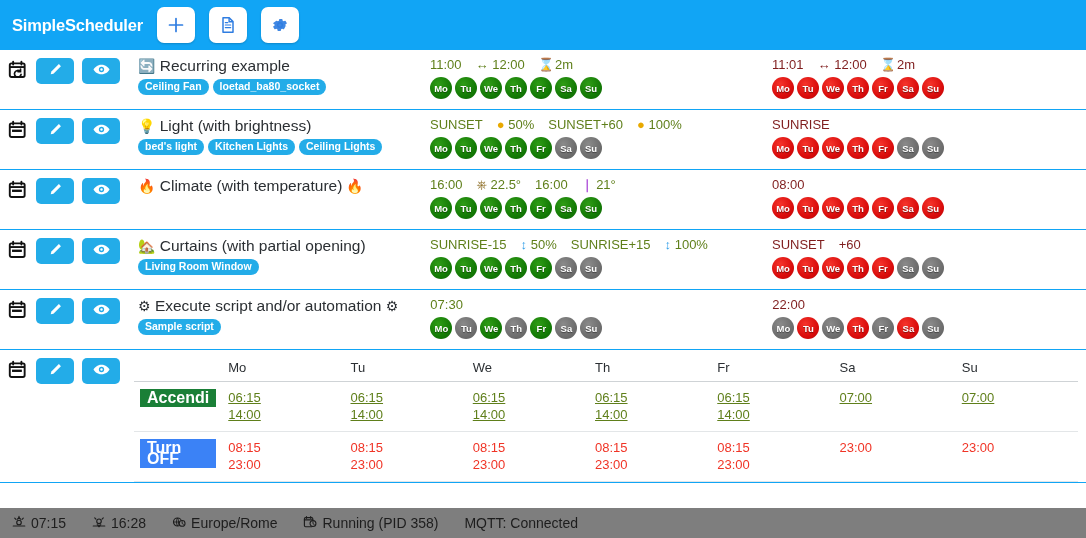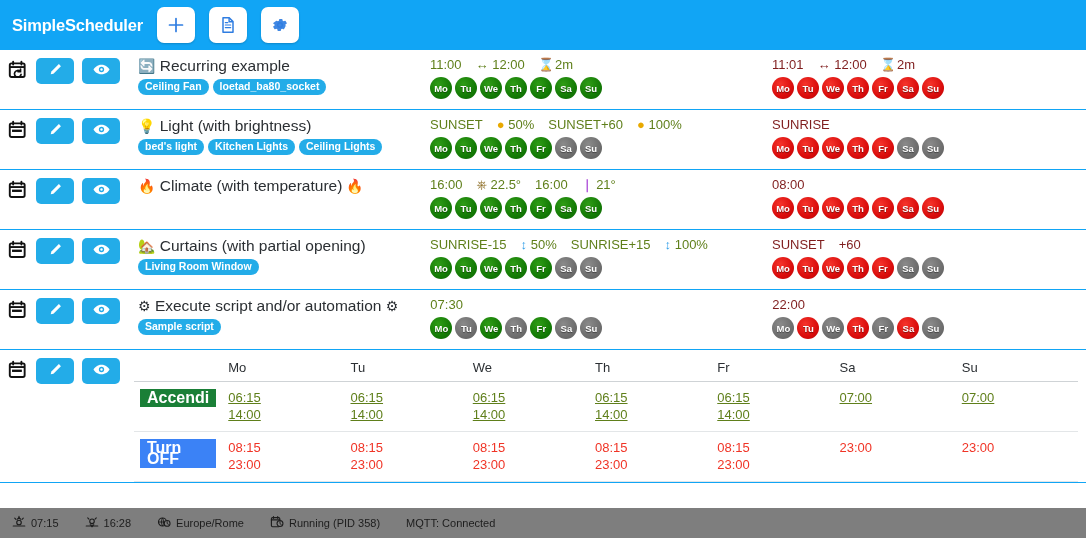--- a/index.html
+++ b/index.html
@@ -143,21 +143,21 @@
 
   
   .footer {
     position: absolute; left: 0; bottom: 0;
     width: 1086px; height: 30px;
     background: #7e7e7e;
     display: flex; align-items: center;
     gap: 26px;
     padding-left: 12px;
     color: #1d1d1d;
-    font-size: 11px;
+    font-size: 14px;
   }
   .fitem { display: flex; align-items: center; gap: 5px; white-space: nowrap; }
 </style>
 </head>
 <body>
 
 <div id="app">
 
   <div class="header">
     <div class="brand">SimpleScheduler</div>

